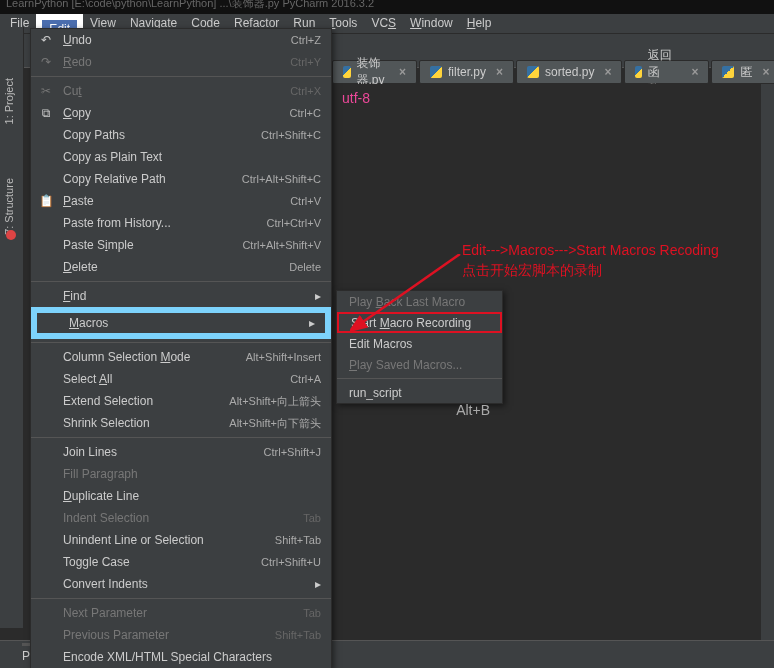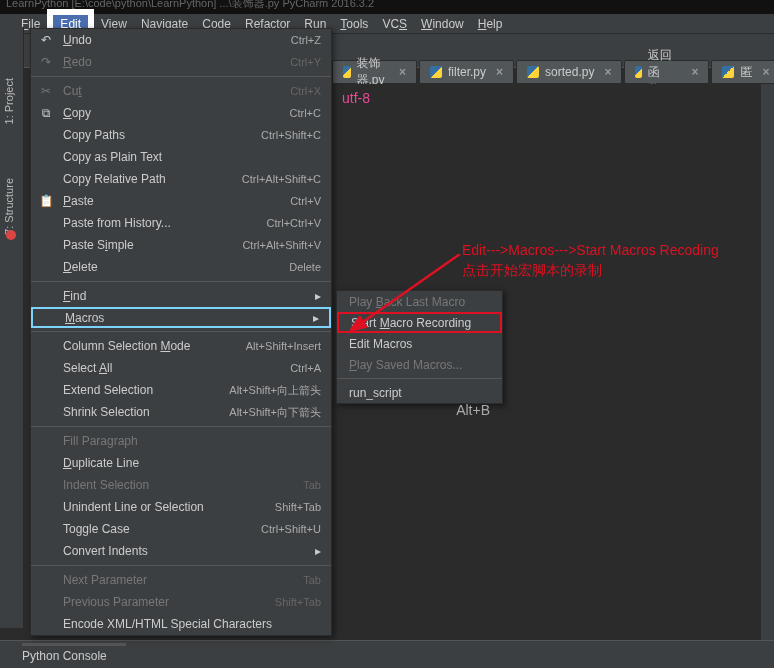--- a/index.html
+++ b/index.html
@@ -1,18 +1,18 @@
 <!DOCTYPE html>
 <html><head>
 <meta charset="utf-8">
 <style>
 * { margin:0; padding:0; box-sizing:border-box; font-family:"Segoe UI",Arial,sans-serif; }
 body { background:#2b2b2b; width:774px; height:668px; overflow:hidden; position:relative; color:#bbb; font-size:12px; }
 .title-bar { height:14px; background:#111; color:#666; padding:0 6px; line-height:7px; font-size:11px; overflow:hidden;}
-.menu-bar { height:20px; background:#3c3f41; display:flex; align-items:center; padding-left:14px; border-bottom:1px solid #2b2b2b;}
+.menu-bar { height:20px; background:#3c3f41; display:flex; align-items:flex-start; padding-left:3px; border-bottom:1px solid #2b2b2b;}
 .menu-bar .m { padding:2px 7px; color:#ccc; cursor:pointer; font-size:12px;}
 .menu-bar .m.sel { background:#4b6eaf; color:#fff; border:6px solid #ffffff;}
 .menu-bar .m .ul { text-decoration:underline; }
 .toolbar-row { height:34px; background:#3c3f41; border-bottom:1px solid #555;}
 .tab-row { position:absolute; left:332px; top:60px; height:24px; display:flex; gap:2px; z-index:0;}
 .tab { background:#515658; border:1px solid #2b2b2b; padding:2px 10px; display:flex; align-items:center; gap:6px; font-size:12px; color:#ccc; border-radius:2px;}
 .pyicon { width:12px; height:12px; display:inline-block; background:linear-gradient(135deg,#3570a2 50%,#ffd43b 50%); border-radius:2px;}
 .closex { color:#999; margin-left:4px; font-weight:bold;}
 .editor { position:absolute; left:332px; right:0; top:84px; bottom:40px; background:#2b2b2b; padding:6px 10px; font-family:"Consolas","DejaVu Sans Mono",monospace; font-size:14px;}
 .gutter-left { position:absolute; left:0; top:27px; bottom:40px; width:24px; background:#3c3f41; border-right:1px solid #2b2b2b;}
@@ -21,21 +21,21 @@
 .side-label.struct { left:3px; top:178px; }
 .side-dot { position:absolute; left:6px; width:10px; height:10px; border-radius:50%; }
 .dropdown { position:absolute; left:30px; top:28px; width:302px; background:#3c3f41; border:1px solid #2b2b2b; box-shadow:2px 2px 6px rgba(0,0,0,.5); z-index:50;}
 .item { display:flex; align-items:center; height:22px; padding:0 10px 0 32px; color:#ccc; position:relative;}
 .item.dis { color:#777; }
 .item .sc { margin-left:auto; color:#aaa; font-size:11px;}
 .item.dis .sc { color:#666;}
 .item .ar { margin-left:auto; color:#ccc; }
 .item .ic { position:absolute; left:8px; width:14px; text-align:center;}
 .sep { height:1px; background:#555; margin:3px 0;}
-.item.redbox { border:2px solid #7dd3fc; height:21px; }
+.item.redbox { border:6px solid #7dd3fc; height:32px; }
 .submenu { position:absolute; left:336px; top:290px; width:167px; background:#3c3f41; border:1px solid #2b2b2b; box-shadow:2px 2px 6px rgba(0,0,0,.5); z-index:60;}
 .sitem { height:21px; display:flex; align-items:center; padding:0 12px; color:#ccc;}
 .sitem.dis { color:#777;}
 .sitem.redbox { border:2px solid #d12;}
 .sitem .sc { margin-left:auto; color:#aaa; font-size:14px;margin-top:34px;}
 .annotation { position:absolute; color:#d12; font-size:14px; z-index:70; line-height:20px;}
 .arrow-svg { position:absolute; z-index:65; pointer-events:none;}
 .footer { position:absolute; left:0; right:0; bottom:0; height:28px; background:#3c3f41; border-top:1px solid #555;}
 .footer .fp { position:absolute; left:22px; bottom:5px; color:#ccc;}
 .footer .fbar { position:absolute; left:22px; bottom:22px; width:104px; height:3px; background:#555;}
@@ -169,20 +169,24 @@
     </div>
     <div class="item">
       <span>Extend Selection</span>
       <span class="sc">Alt+Shift+向上箭头</span>
     </div>
     <div class="item">
       <span>Shrink Selection</span>
       <span class="sc">Alt+Shift+向下箭头</span>
     </div>
     <div class="sep"></div>
+    <div class="item">
+      <span>Join Lines</span>
+      <span class="sc">Ctrl+Shift+J</span>
+    </div>
     <div class="item dis">
       <span>Fill Paragraph</span>
     </div>
     <div class="item">
       <span><span class="u">D</span>uplicate Line</span>
     </div>
     <div class="item dis">
       <span>Indent Selection</span>
       <span class="sc">Tab</span>
     </div>

